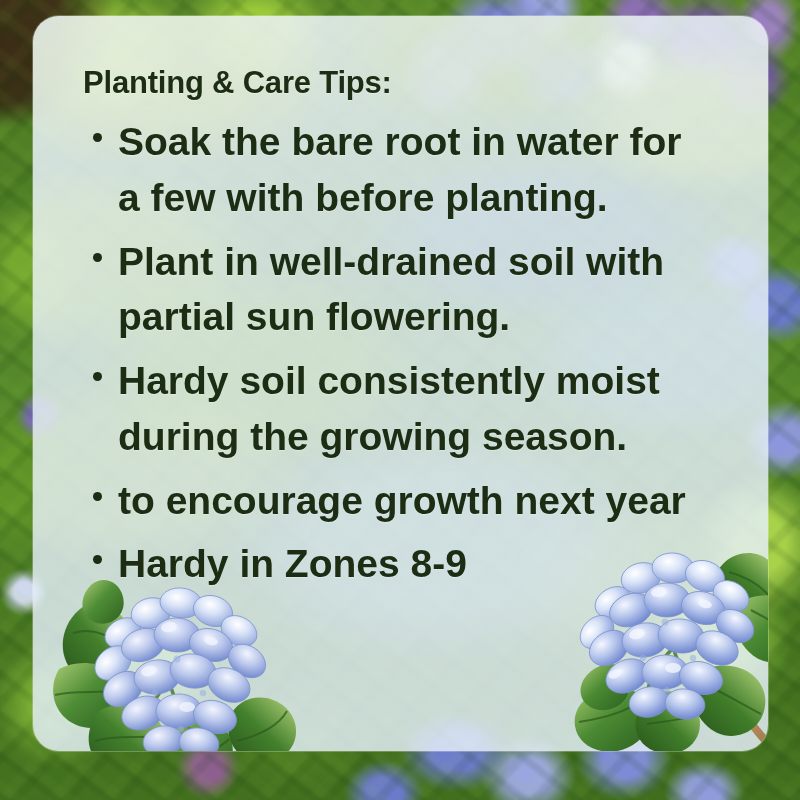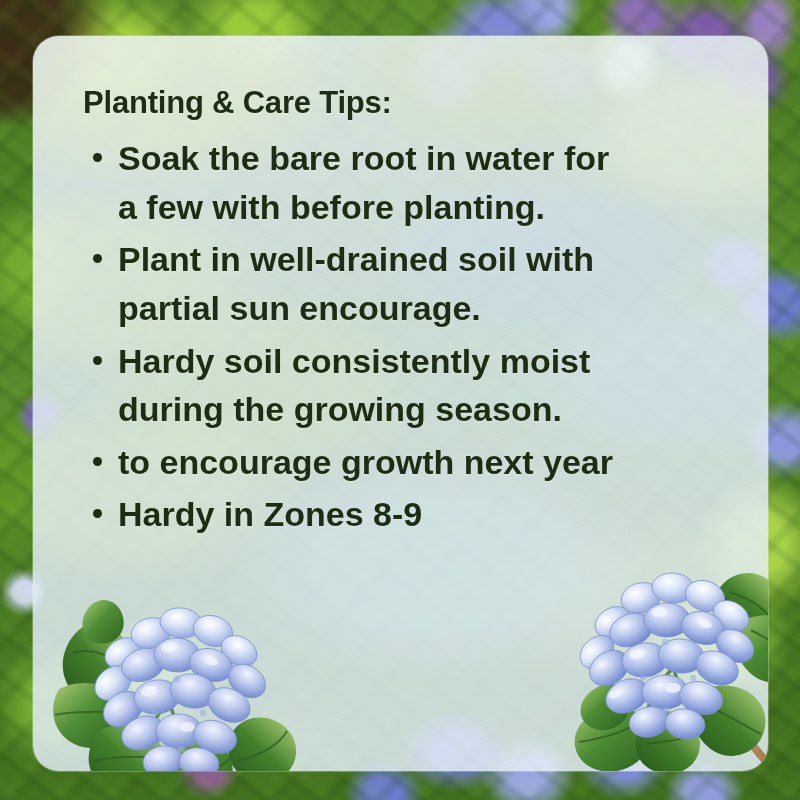--- a/index.html
+++ b/index.html
@@ -61,21 +61,21 @@
   .bg-leaves {
     position:absolute; inset:0; opacity:.55;
     background:
       repeating-linear-gradient(38deg, rgba(20,60,10,.22) 0 7px, rgba(150,200,70,.10) 7px 17px, rgba(20,60,10,0) 17px 32px),
       repeating-linear-gradient(-47deg, rgba(18,55,8,.18) 0 9px, rgba(170,215,90,.08) 9px 20px, rgba(18,55,8,0) 20px 38px);
   }
   .bg-blur { position:absolute; inset:0; backdrop-filter:blur(1.4px); }
 
   
   .card {
-    position:absolute; left:33px; top:36px; width:735px; height:735px;
+    position:absolute; left:33px; top:16px; width:735px; height:735px;
     border-radius:26px; overflow:hidden;
     background:
       linear-gradient(200deg, rgba(236,243,236,0.30) 0%, rgba(222,234,245,0.20) 35%, rgba(214,230,244,0.18) 100%),
       rgba(226,237,246,0.78);
     box-shadow:0 0 0 1px rgba(255,255,255,0.25);
   }
   
   .card-mottle {
     position:absolute; inset:0; pointer-events:none;
     background:
@@ -100,23 +100,24 @@
 
   .title {
     font-size:31px; font-weight:bold; color:#1c2d14;
     letter-spacing:-0.2px; line-height:1.1; padding-left:25px;
     text-shadow:0 1px 1px rgba(255,255,255,0.35);
   }
 
   ul.tips { list-style:none; margin-top:14px; }
   ul.tips > li {
     position:relative; padding-left:60px; margin-bottom:4px;
-    font-size:34px; font-weight:bold; color:#1c2d14;
+    font-size:39px; font-weight:bold; color:#1c2d14;
     line-height:1.43; text-align:justify;
     text-shadow:0 1px 1px rgba(255,255,255,0.30);
+    margin-top:8px;
   }
   ul.tips > li::before {
     content:""; position:absolute; left:35px; top:19px;
     width:9px; height:9px; border-radius:50%; background:#1c2d14;
   }
   ul.tips > li .lastline { display:block; text-align:left; }
   ul.tips > li.single { text-align:left; }
 
   
   .flower { position:absolute; pointer-events:none; }
@@ -134,21 +135,21 @@
   </div>
 
   <div class="card">
     <div class="card-mottle"></div>
     <div class="card-sheen"></div>
 
     <div class="content">
       <div class="title">Planting &amp; Care Tips:</div>
       <ul class="tips">
           <li><span>Soak the bare root in water for</span> <span class="lastline">a few with before planting.</span></li>
-          <li><span>Plant in well-drained soil with</span> <span class="lastline">partial sun encourage.</span></li>
+          <li><span>Plant in well-drained soil with</span> <span class="lastline">partial sun flowering.</span></li>
           <li><span>Hardy soil consistently moist</span> <span class="lastline">during the growing season.</span></li>
           <li> <span class="lastline">to encourage growth next year</span></li>
           <li class="single"><span>Hardy in Zones 8-9</span></li>
         </ul>
     </div>
 
     <div class="flower flower-left">
       <svg viewBox="0 0 270 235" width="270" height="235" xmlns="http://www.w3.org/2000/svg">
         <defs>
           <radialGradient id="pL" cx="38%" cy="32%" r="72%">

